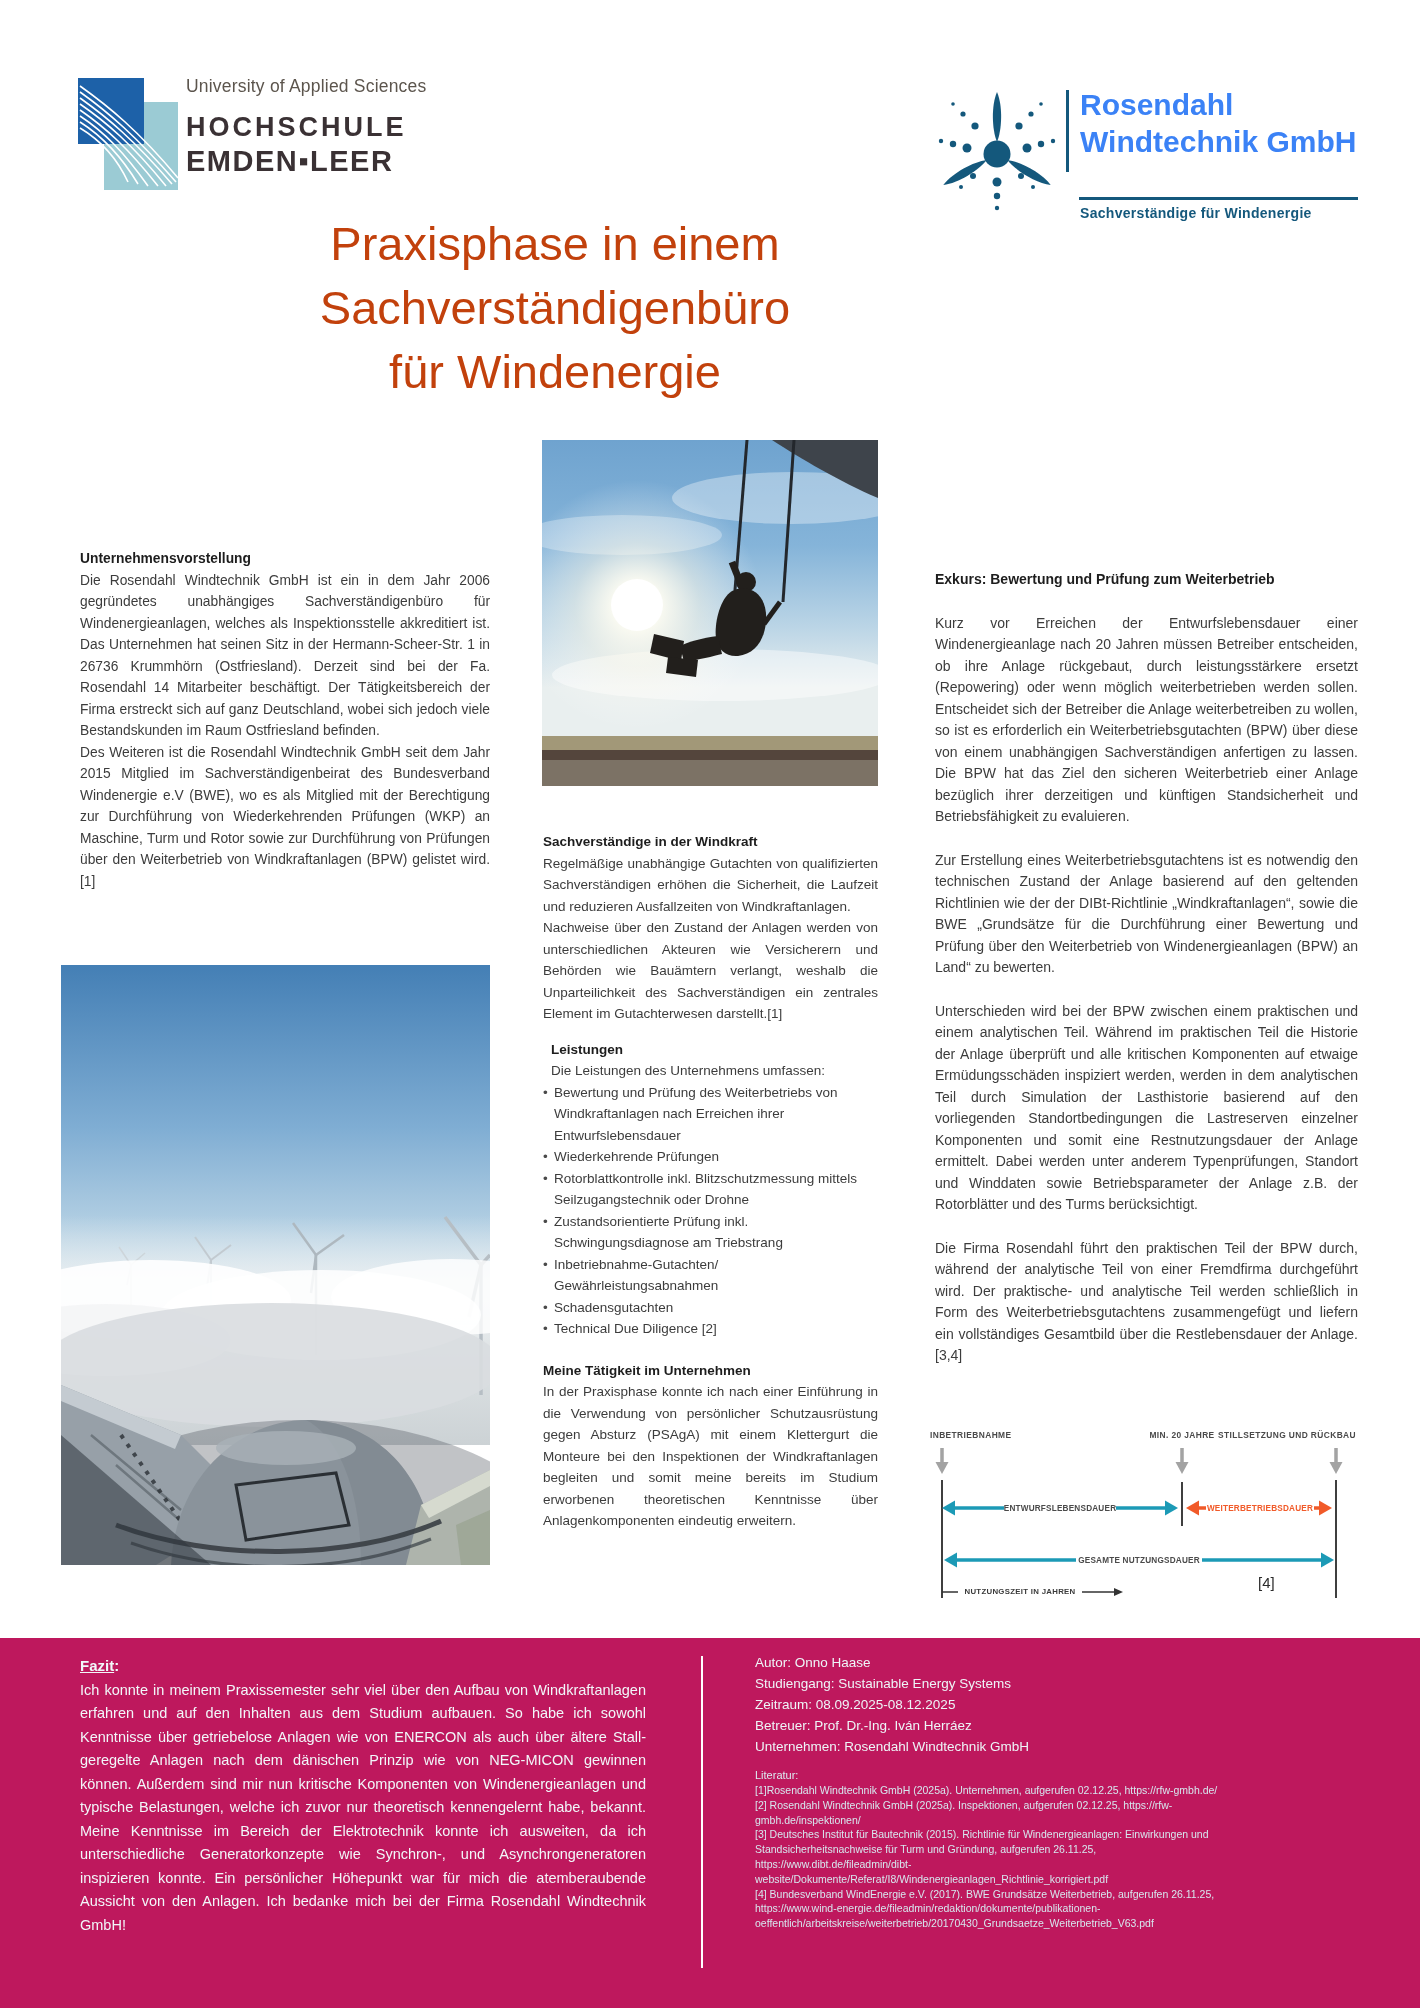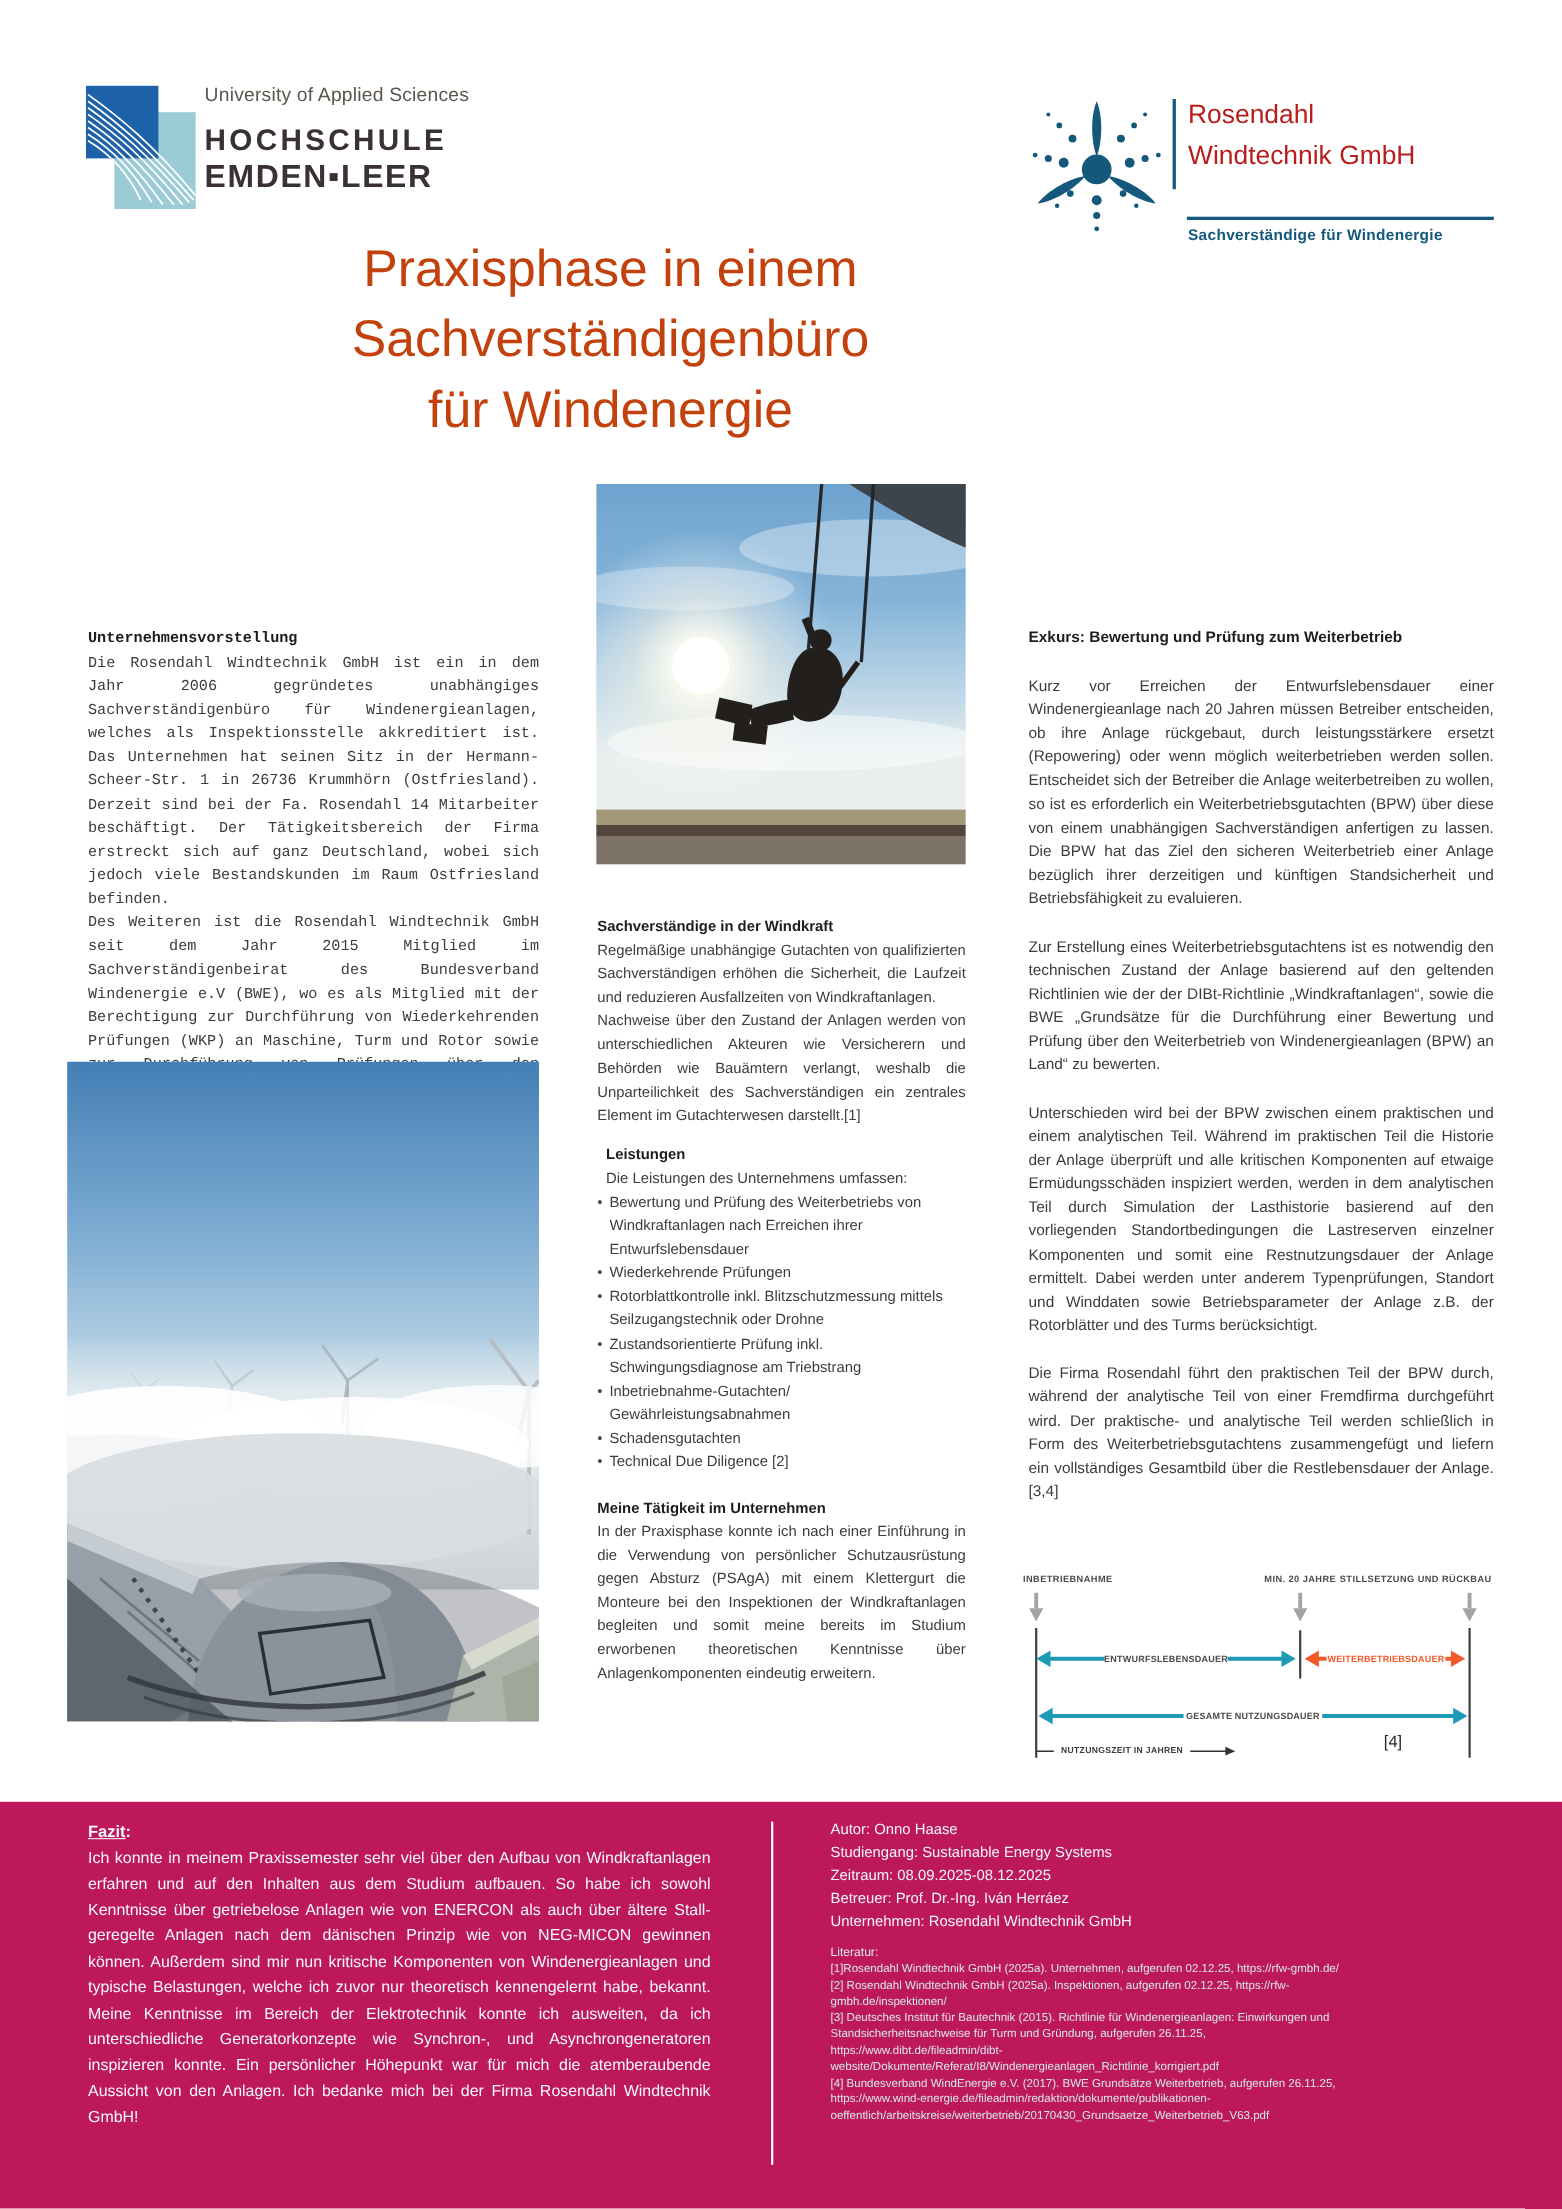--- a/index.html
+++ b/index.html
@@ -9,31 +9,31 @@
 
   
   .uni-logo-mark { position:absolute; left:78px; top:72px; }
   .uni-logo-text { position:absolute; left:186px; top:76px; color:#3a3134; }
   .uni-tagline { font-size:17.5px; color:#5c554d; letter-spacing:.2px; }
   .uni-line1 { margin-top:15px; font-size:27px; font-weight:600; letter-spacing:3px; }
   .uni-line2 { margin-top:2px; font-size:29px; font-weight:700; letter-spacing:1.5px; }
 
   .co-turbine { position:absolute; left:925px; top:84px; }
   .co-divider { position:absolute; left:1066px; top:90px; width:3px; height:82px; background:#14587c; }
-  .co-name { position:absolute; left:1080px; top:86px; font-size:24px; font-weight:normal; color:#b91c1c; line-height:37px; }
+  .co-name { position:absolute; left:1080px; top:86px; font-size:30px; font-weight:bold; color:#3b82f6; line-height:37px; }
   .co-rule { position:absolute; left:1079px; top:197px; width:279px; height:3px; background:#14587c; }
   .co-sub { position:absolute; left:1080px; top:205px; font-size:14px; font-weight:bold; color:#14587c; letter-spacing:.3px; }
 
   
   .title { position:absolute; left:60px; top:212px; width:990px; text-align:center;
            font-size:47px; font-weight:300; color:#c2410c; line-height:64px; }
 
   
   .body-text { color:#3c3c3c; text-align:justify; }
-  .col-left  { position:absolute; left:80px;  top:571px; width:410px; font-size:13.8px; line-height:21.5px;font-family:Liberation Mono, monospace; }
+  .col-left  { position:absolute; left:80px;  top:548px; width:410px; font-size:13.8px; line-height:21.5px; }
   .col-mid   { position:absolute; left:543px; top:831px; width:335px; font-size:13.5px; line-height:21.5px; }
   .col-right { position:absolute; left:935px; top:569px; width:423px; font-size:14px;   line-height:21.5px; }
   .col-h { font-weight:bold; color:#1d1d1d; text-align:left; }
   .col-right p { margin-bottom:17px;margin-top:22px; }
   .mid-gap { margin-top:14px; }
   .mid-gap2 { margin-top:20px; }
   .indent8 { padding-left:8px; }
   .bullets { list-style:none; }
   .bullets li { position:relative; padding-left:11px; text-align:left; }
   .bullets li::before { content:"•"; position:absolute; left:0; top:0; color:#4a4a4a; }

